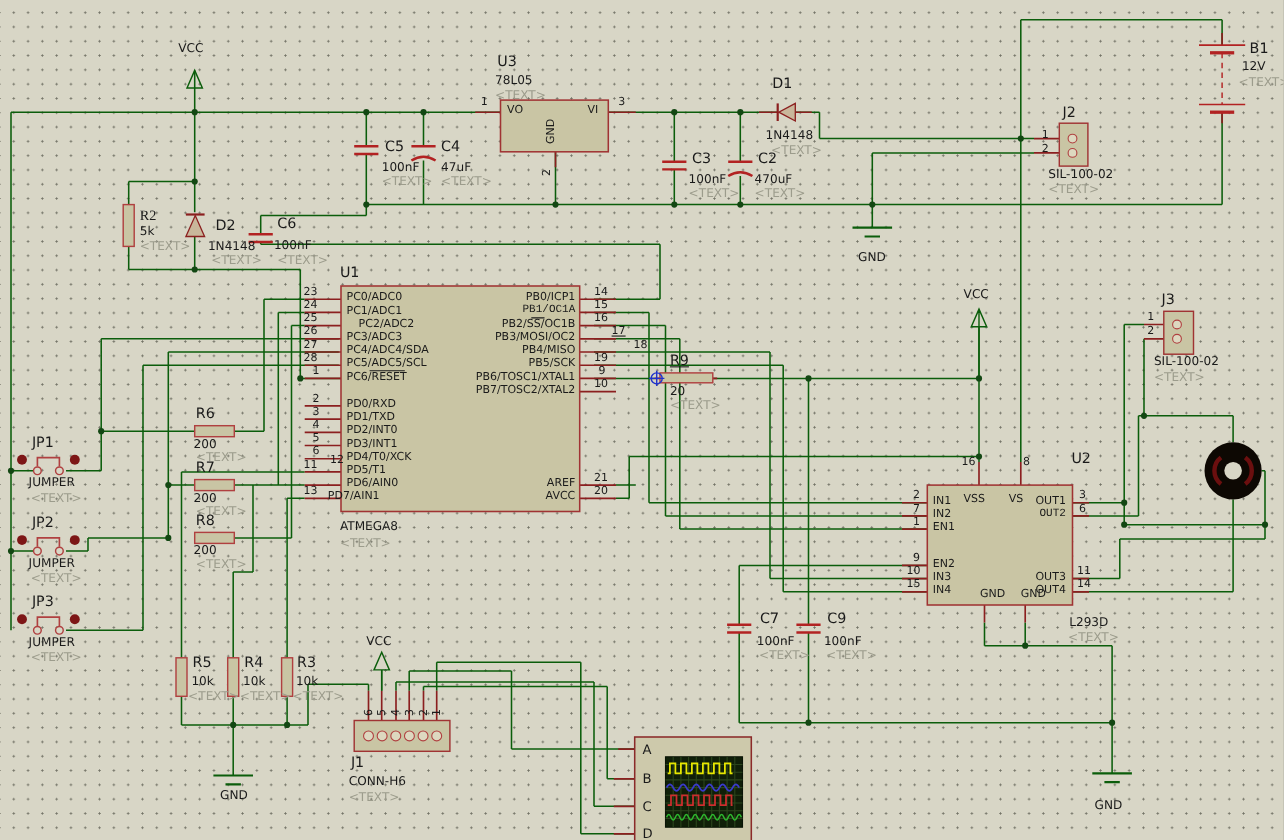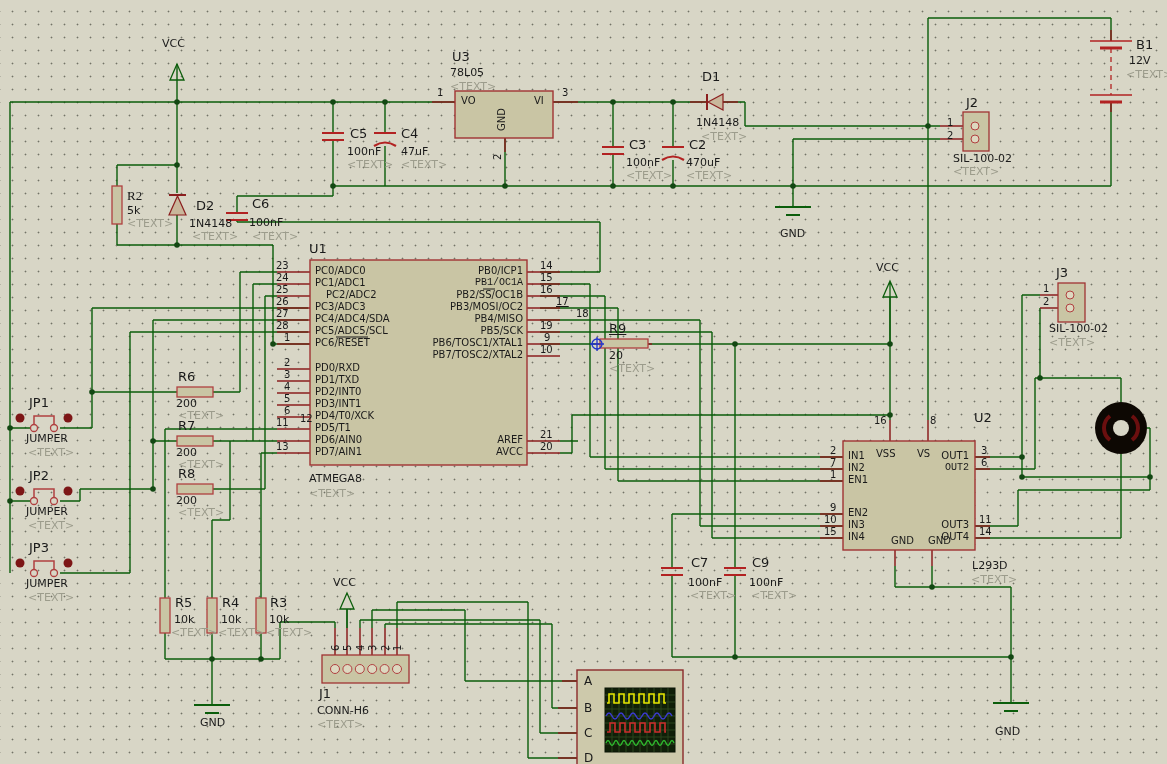--- a/index.html
+++ b/index.html
@@ -328,21 +328,21 @@
     <span class="lb pname" style="left: 315px; top: 314px;">PC4/ADC4/SDA</span>
     <span class="lb pname" style="left: 315px; top: 326px;">PC5/ADC5/SCL</span>
     <span class="lb pname" style="left: 315px; top: 338px;">PC6/RESET</span>
     <span class="lb pname" style="left: 315px; top: 363px;">PD0/RXD</span>
     <span class="lb pname" style="left: 315px; top: 375px;">PD1/TXD</span>
     <span class="lb pname" style="left: 315px; top: 387px;">PD2/INT0</span>
     <span class="lb pname" style="left: 315px; top: 399px;">PD3/INT1</span>
     <span class="lb pname" style="left: 315px; top: 411px;">PD4/T0/XCK</span>
     <span class="lb pname" style="left: 315px; top: 423px;">PD5/T1</span>
     <span class="lb pname" style="left: 315px; top: 435px;">PD6/AIN0</span>
-    <span class="lb pname" style="left: 315px; top: 447px;">PD7/AIN1</span>
+    <span class="lb pname" style="left: 298px; top: 447px;">PD7/AIN1</span>
     <span class="lb pin" style="left: 540px; top: 261px;">14</span>
     <span class="lb pin" style="left: 540px; top: 273px;">15</span>
     <span class="lb pin" style="left: 540px; top: 285px;">16</span>
     <span class="lb pin" style="left: 556px; top: 297px; text-decoration: underline;">17</span>
     <span class="lb pin" style="left: 540px; top: 309px; margin-left: 36px;">18</span>
     <span class="lb pin" style="left: 540px; top: 321px;">19</span>
     <span class="lb pin" style="left: 544px; top: 333px;">9</span>
     <span class="lb pin" style="left: 540px; top: 345px;">10</span>
     <span class="lb pin" style="left: 540px; top: 430px;">21</span>
     <span class="lb pin" style="left: 540px; top: 442px;">20</span>

